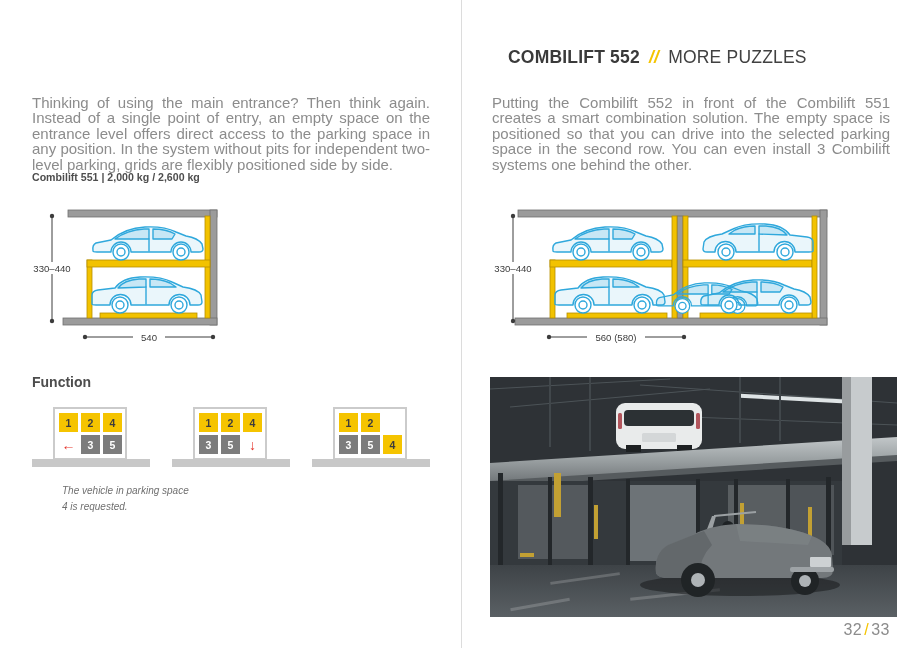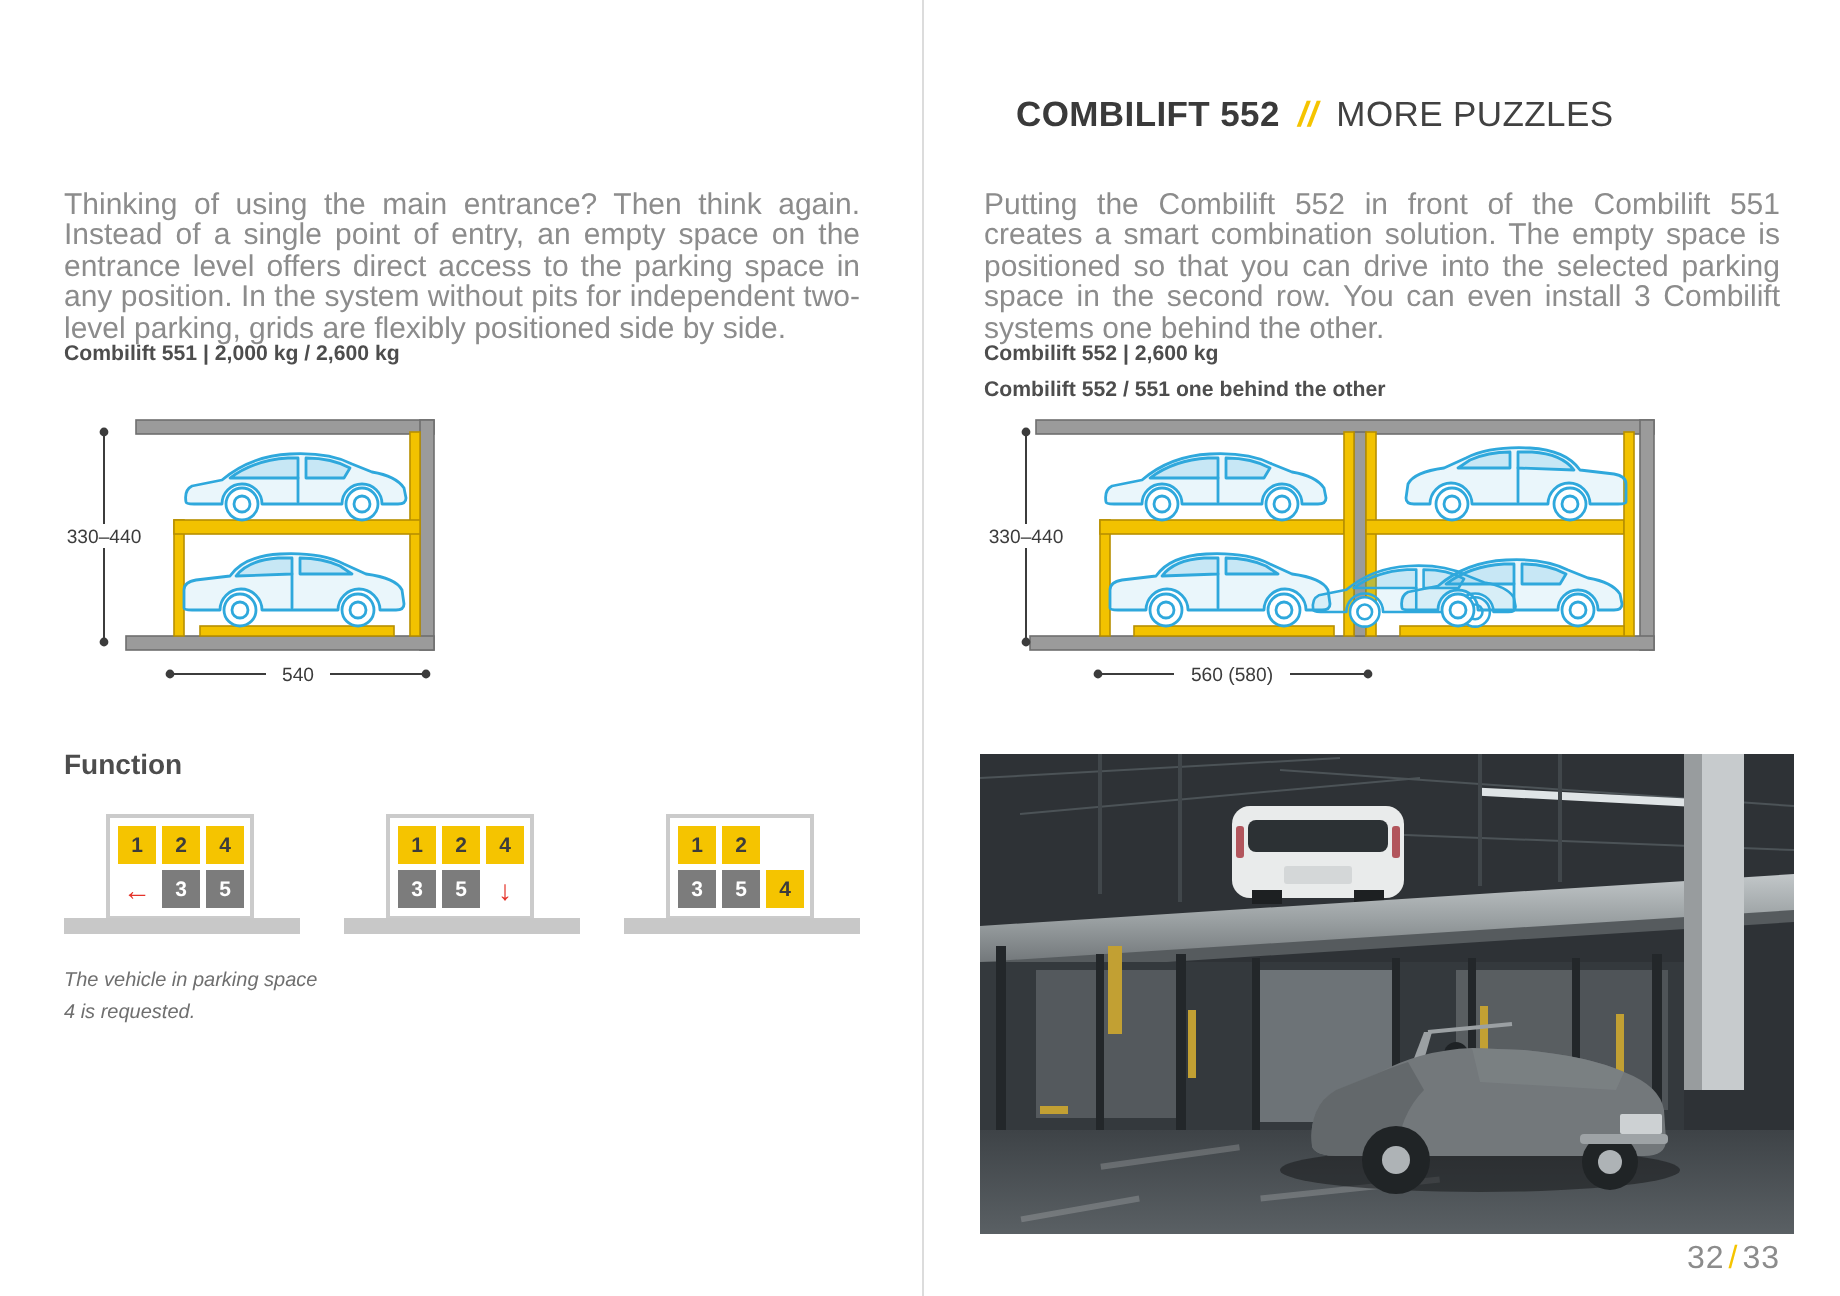--- a/index.html
+++ b/index.html
@@ -28,21 +28,21 @@
   .func-step{position:absolute;top:407px;width:132px;}
   .fs0{left:32px;} .fs1{left:172px;} .fs2{left:312px;}
   .func-box{box-sizing:border-box;width:74px;margin-left:21px;border:2px solid #cbcbcb;background:#fff;padding:4px;}
   .func-grid{display:grid;grid-template-columns:repeat(3,19px);grid-auto-rows:19px;gap:3px;}
   .cell{display:flex;align-items:center;justify-content:center;font-size:10.5px;font-weight:700;}
   .cell.yellow{background:#f5c400;color:#3c3c3c;}
   .cell.gray{background:#7c7c7c;color:#ffffff;}
   .cell.empty{background:transparent;}
   .cell.arrow{background:transparent;color:#e5332a;font-size:14px;font-weight:400;}
   .func-ground{width:118px;height:8px;background:#c8c8c8;margin-top:-1px;}
-  .func-caption{margin-top:16px;width:130px;font-size:10px;line-height:15.5px;font-style:italic;color:#6f6f6f;}
+  .func-caption{margin-top:16px;width:130px;font-size:10px;line-height:15.5px;font-style:italic;color:#6f6f6f;margin-left:30px;}
 
   
   .photo{position:absolute;left:490px;top:377px;width:407px;height:240px;}
 
   
   .page-num{position:absolute;top:621px;right:30px;font-size:16px;color:#8c8c8c;letter-spacing:0.5px;}
   .page-num .sep{color:#f5c400;padding:0 2px;}
 </style>
 </head>
 <body>
@@ -156,24 +156,20 @@
   </div>
 
   <div class="page-title rp">
     <span class="t-bold">COMBILIFT 552</span>
     <span class="t-slash">//</span>
     <span class="t-light">MORE PUZZLES</span>
   </div>
 
   <p class="body-copy" style="left:492px">Putting the Combilift 552 in front of the Combilift 551 creates a smart combination solution. The empty space is positioned so that you can drive into the selected parking space in the second row. You can even install 3 Combilift systems one behind the other.</p>
 
-  <div class="specs" style="left:492px">
-    <div>Combilift 552 | 2,600 kg</div>
-    <div>Combilift 552 / 551 one behind the other</div>
-  </div>
 
   <svg class="diag" style="left:488px;top:203px" width="345" height="145" viewBox="0 0 345 145">
     <g stroke="#6f6f6f" stroke-width="0.8">
       <rect x="30" y="7" width="309" height="7" fill="#9b9b9b"></rect>
       <rect x="332" y="7" width="7" height="115" fill="#9b9b9b"></rect>
       <rect x="27" y="115" width="312" height="7" fill="#9b9b9b"></rect>
       <rect x="189" y="13" width="6" height="102" fill="#9b9b9b"></rect>
     </g>
     <g stroke="#b78f00" stroke-width="0.8">
       <rect x="62" y="57" width="5" height="58" fill="#f2c200"></rect>

